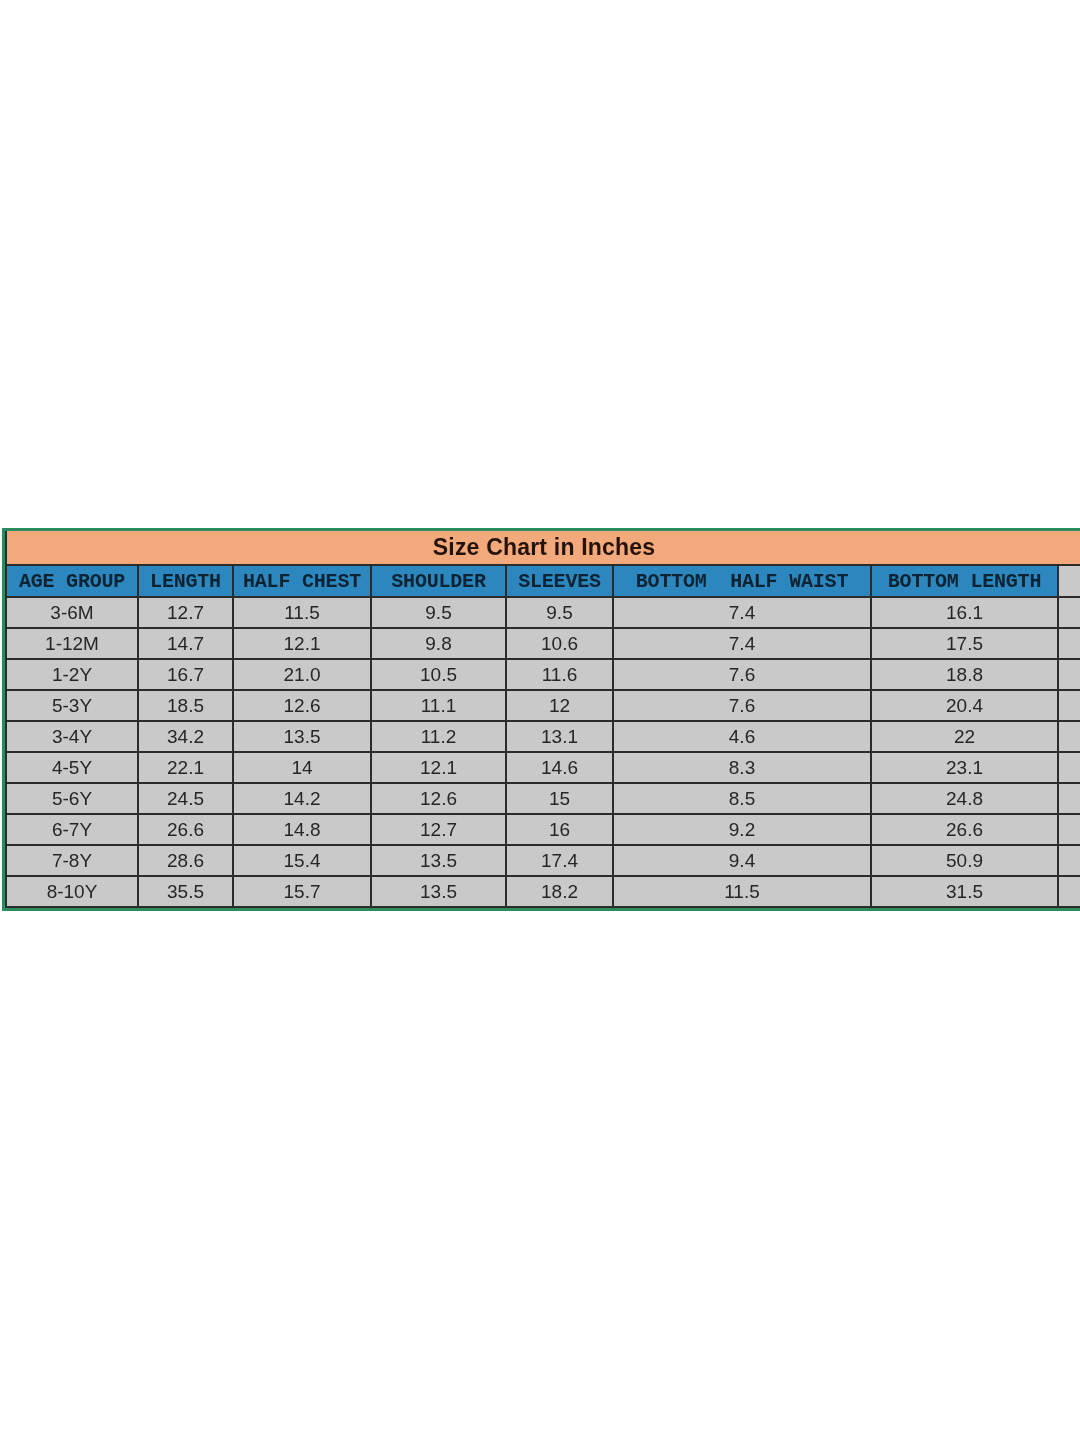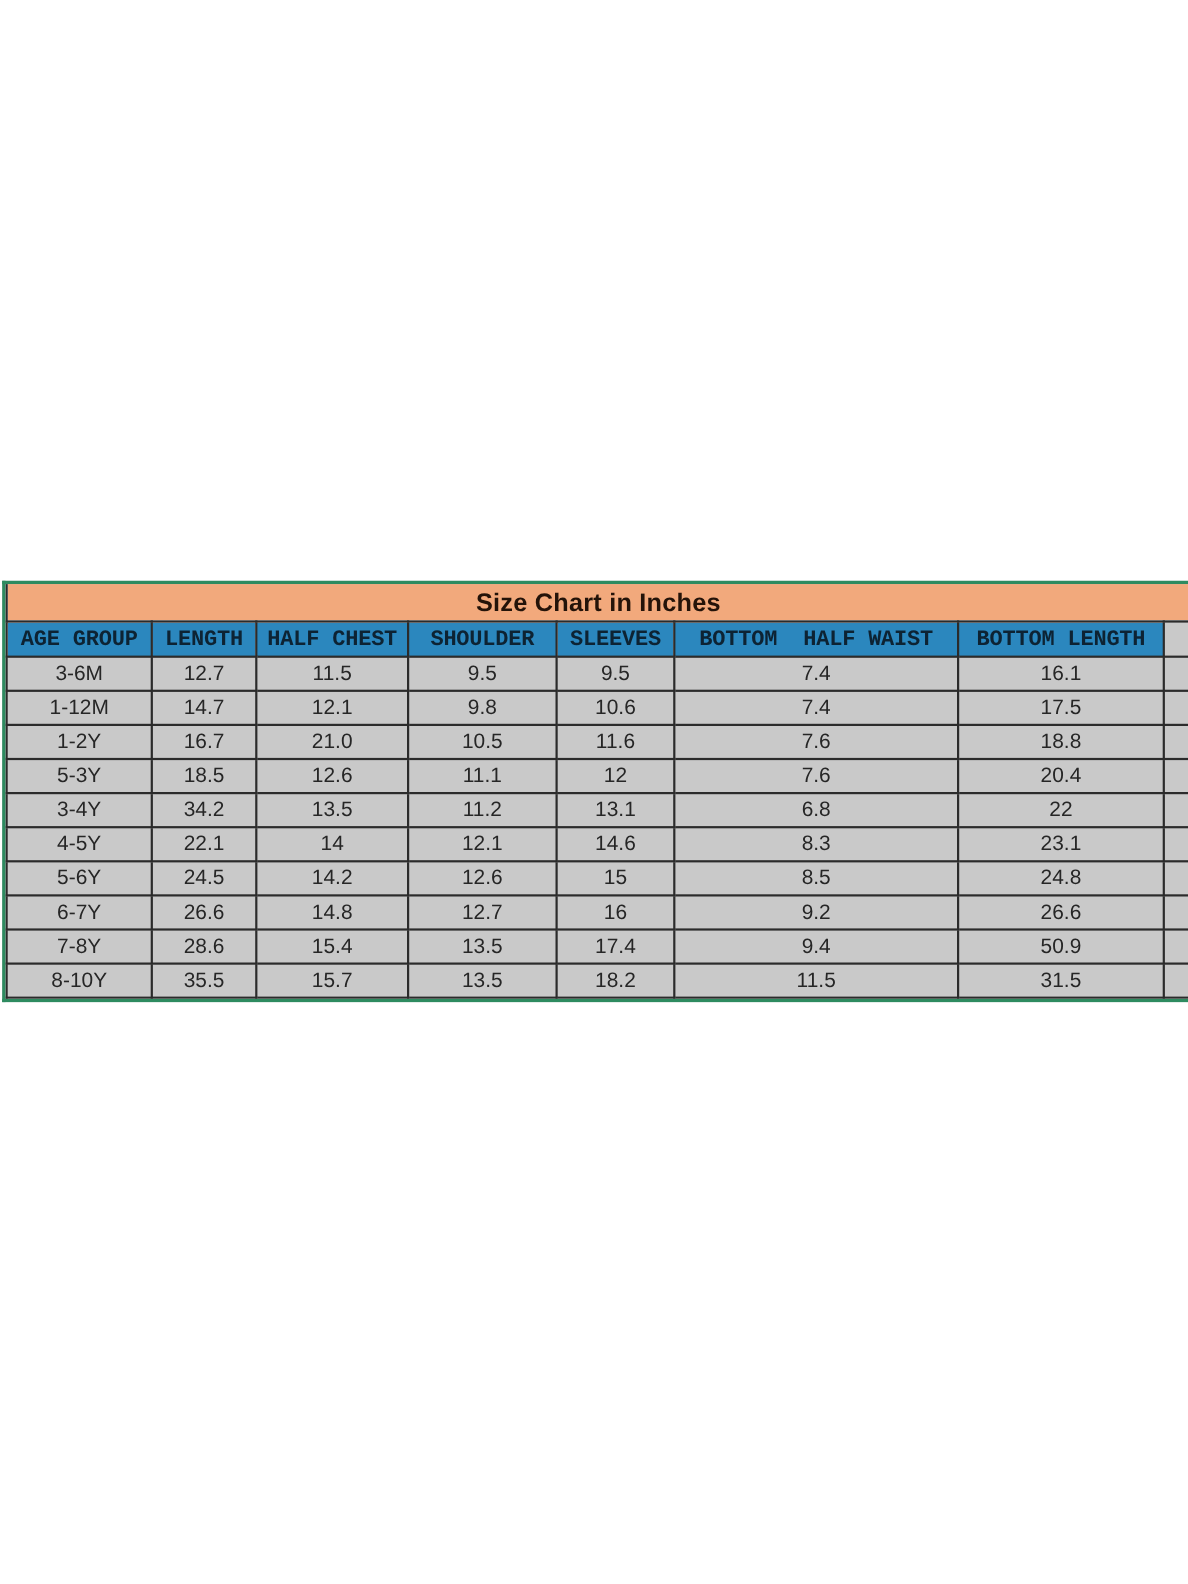--- a/index.html
+++ b/index.html
@@ -143,21 +143,21 @@
             <td>7.6</td>
             <td>20.4</td>
             <td class="sliver"></td>
           </tr>
           <tr>
             <td>3-4Y</td>
             <td>34.2</td>
             <td>13.5</td>
             <td>11.2</td>
             <td>13.1</td>
-            <td>6.8</td>
+            <td>4.6</td>
             <td>22</td>
             <td class="sliver"></td>
           </tr>
           <tr>
             <td>4-5Y</td>
             <td>22.1</td>
             <td>14</td>
             <td>12.1</td>
             <td>14.6</td>
             <td>8.3</td>

